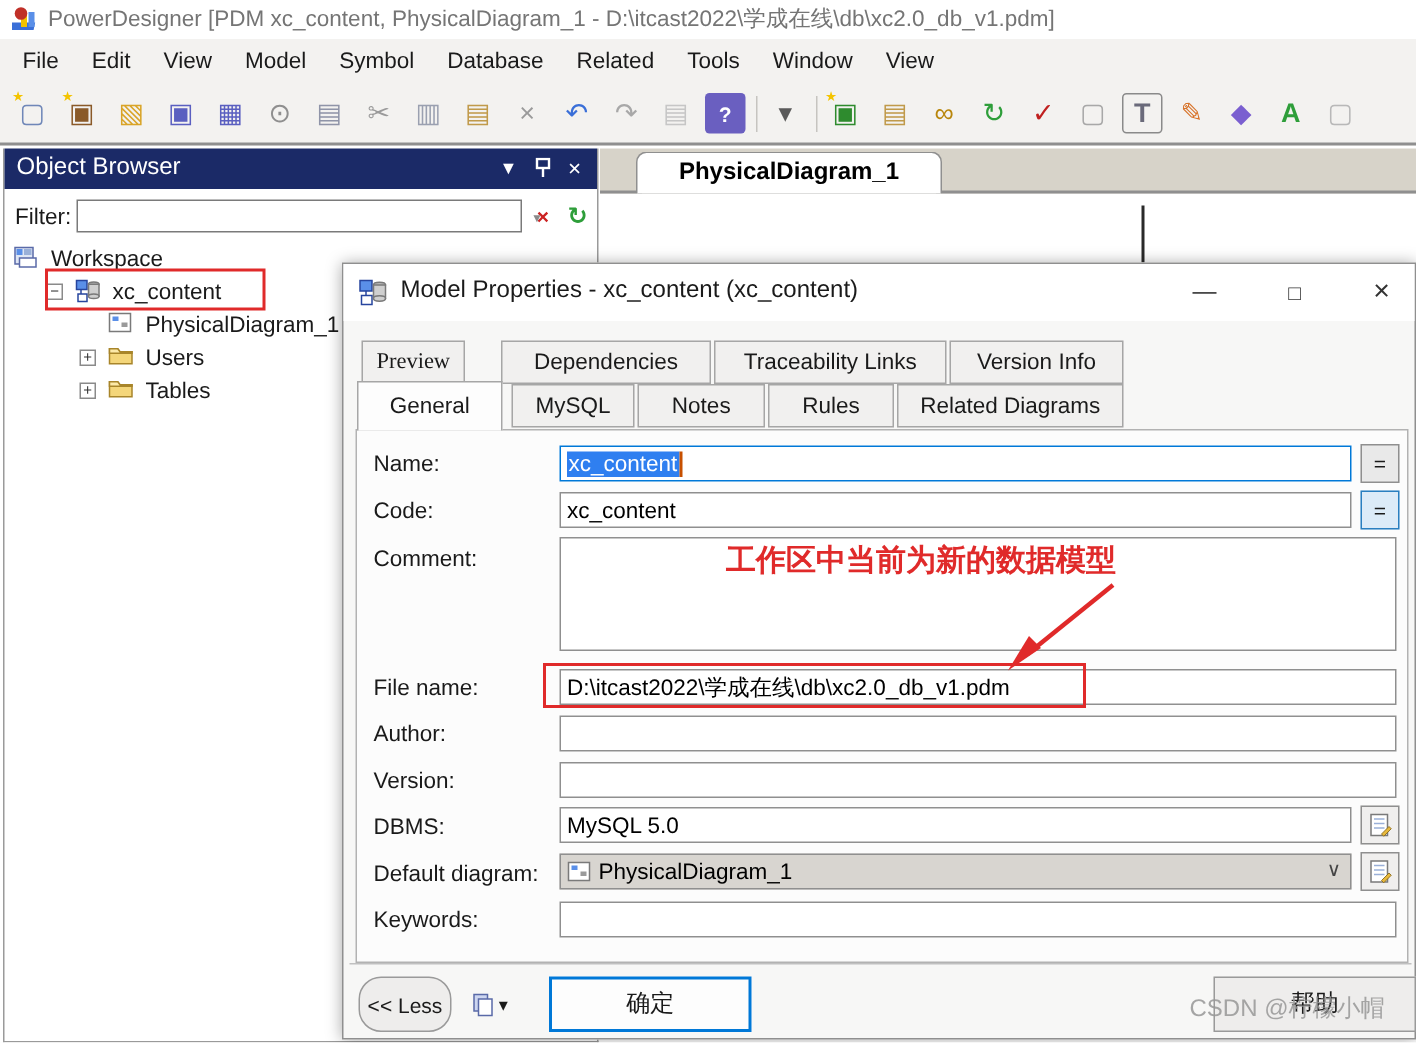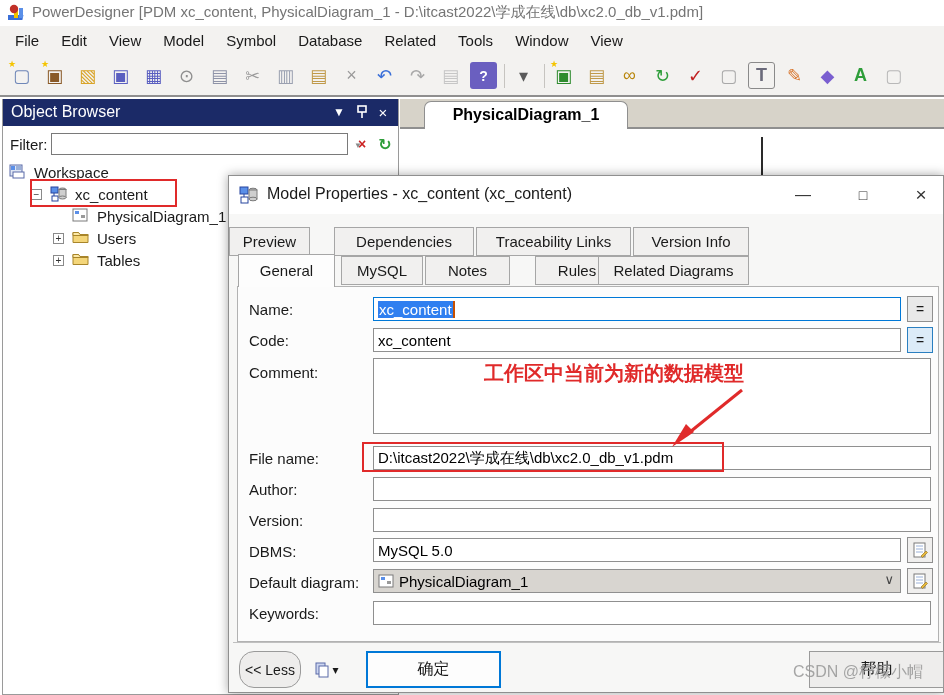--- a/index.html
+++ b/index.html
@@ -261,30 +261,30 @@
         <rect x="10" y="5" width="8" height="9" fill="#cfcfcf" stroke="#7a7a7a"></rect>
         <ellipse cx="14" cy="14" rx="4" ry="1.8" fill="#cfcfcf" stroke="#7a7a7a"></ellipse>
       </svg>
       <div id="dlg-title">Model Properties - xc_content (xc_content)</div>
       <div class="dlg-ctl" id="dlg-min">—</div>
       <div class="dlg-ctl" id="dlg-max">□</div>
       <div class="dlg-ctl" id="dlg-close">×</div>
     </div>
 
     <div id="backtabs">
-        <div class="dlg-tab back" style="left: 0; width: 81px;">Preview</div>
+        <div class="dlg-tab back" style="left: 12px; width: 69px; font-family: Liberation Serif, serif;">Preview</div>
         <div class="dlg-tab back" style="left: 105px; width: 140px;">Dependencies</div>
         <div class="dlg-tab back" style="left: 247px; width: 155px;">Traceability Links</div>
         <div class="dlg-tab back" style="left: 404px; width: 116px;">Version Info</div>
       </div>
     <div id="fronttabs">
         <div class="dlg-tab front active" style="left: 9px; width: 97px;">General</div>
         <div class="dlg-tab front" style="left: 112px; width: 82px;">MySQL</div>
         <div class="dlg-tab front" style="left: 196px; width: 85px;">Notes</div>
-        <div class="dlg-tab front" style="left: 283px; width: 84px; margin-left: 23px;">Rules</div>
+        <div class="dlg-tab front" style="left: 283px; width: 84px;">Rules</div>
         <div class="dlg-tab front" style="left: 369px; width: 151px;">Related Diagrams</div>
       </div>
     <div id="pane"></div>
 
     <div class="fld-label" style="top:125px">Name:</div>
     <div class="fld-input w-btn" id="name-input" style="top:121px">
       <span id="name-sel">xc_content</span>
         <span id="name-caret"></span>
     </div>
     <div class="eq-btn" id="name-eq" style="top:120px">=</div>

